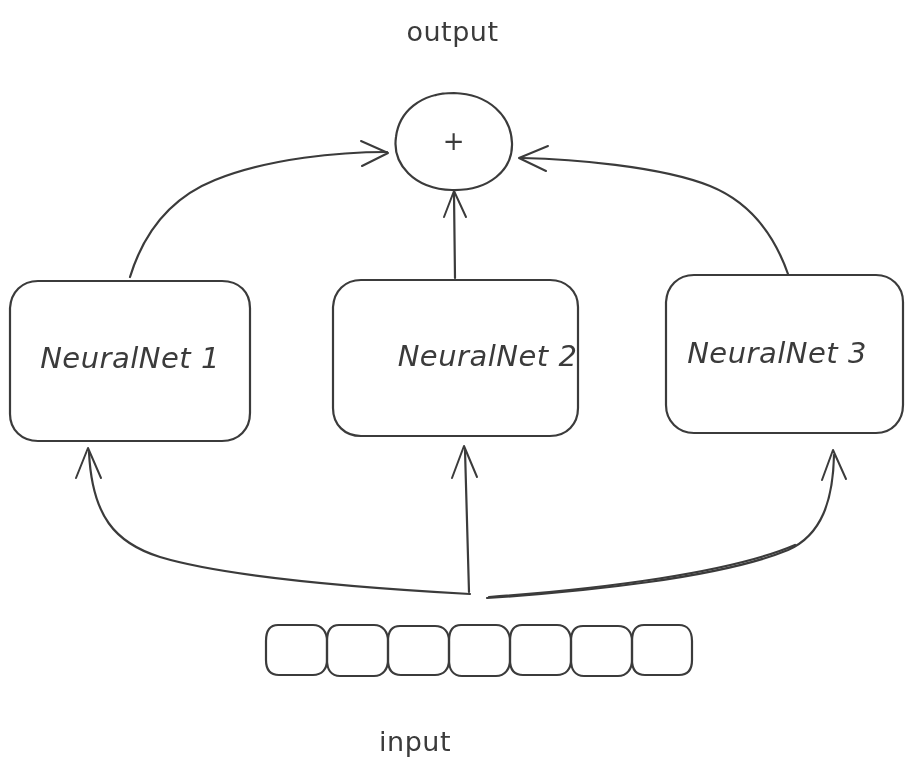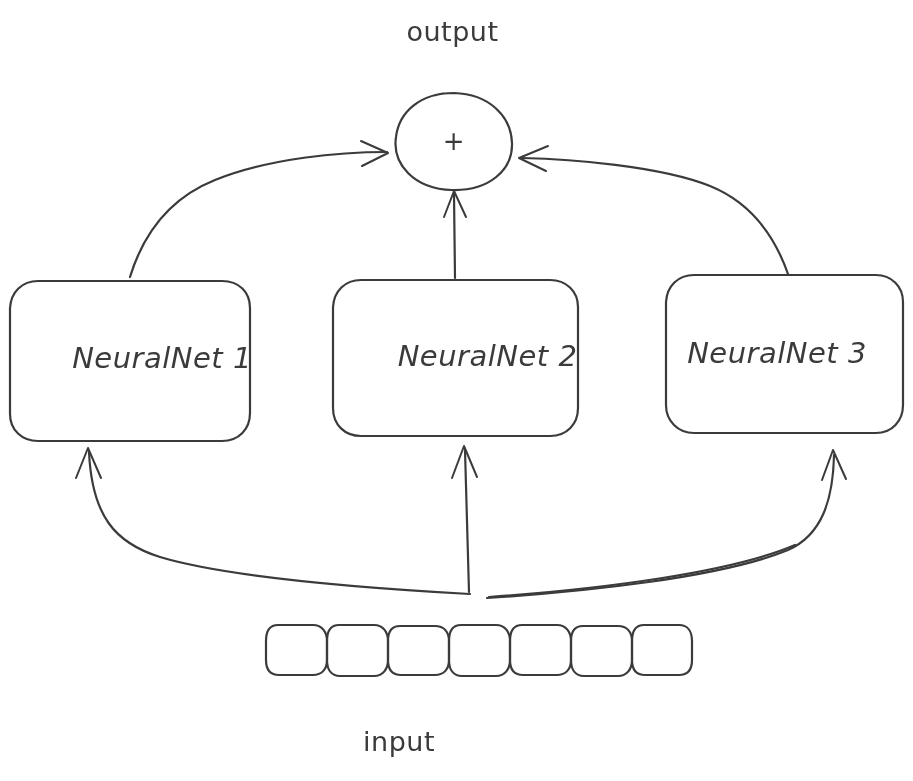--- a/index.html
+++ b/index.html
@@ -37,27 +37,28 @@
   }
   #output-label {
     left: 0;
     top: 16px;
     width: 905px;
   }
   #input-label {
     left: 0;
     top: 726px;
     width: 798px;
+    padding-left: 16px;
   }
   .box-label {
     font-size: 29px;
     font-style: italic;
     text-align: center;
   }
-  #nn1-label { left: 10px;  top: 341px; width: 240px; padding-left: 32px; }
+  #nn1-label { left: 10px;  top: 341px; width: 240px; }
   #nn2-label { left: 333px; top: 339px; width: 245px; padding-left: 32px; }
   #nn3-label { left: 665px; top: 336px; width: 224px; }
   #plus-label {
     left: 388px;
     top: 126px;
     width: 132px;
     font-size: 26px;
     text-align: center;
   }
 </style>

